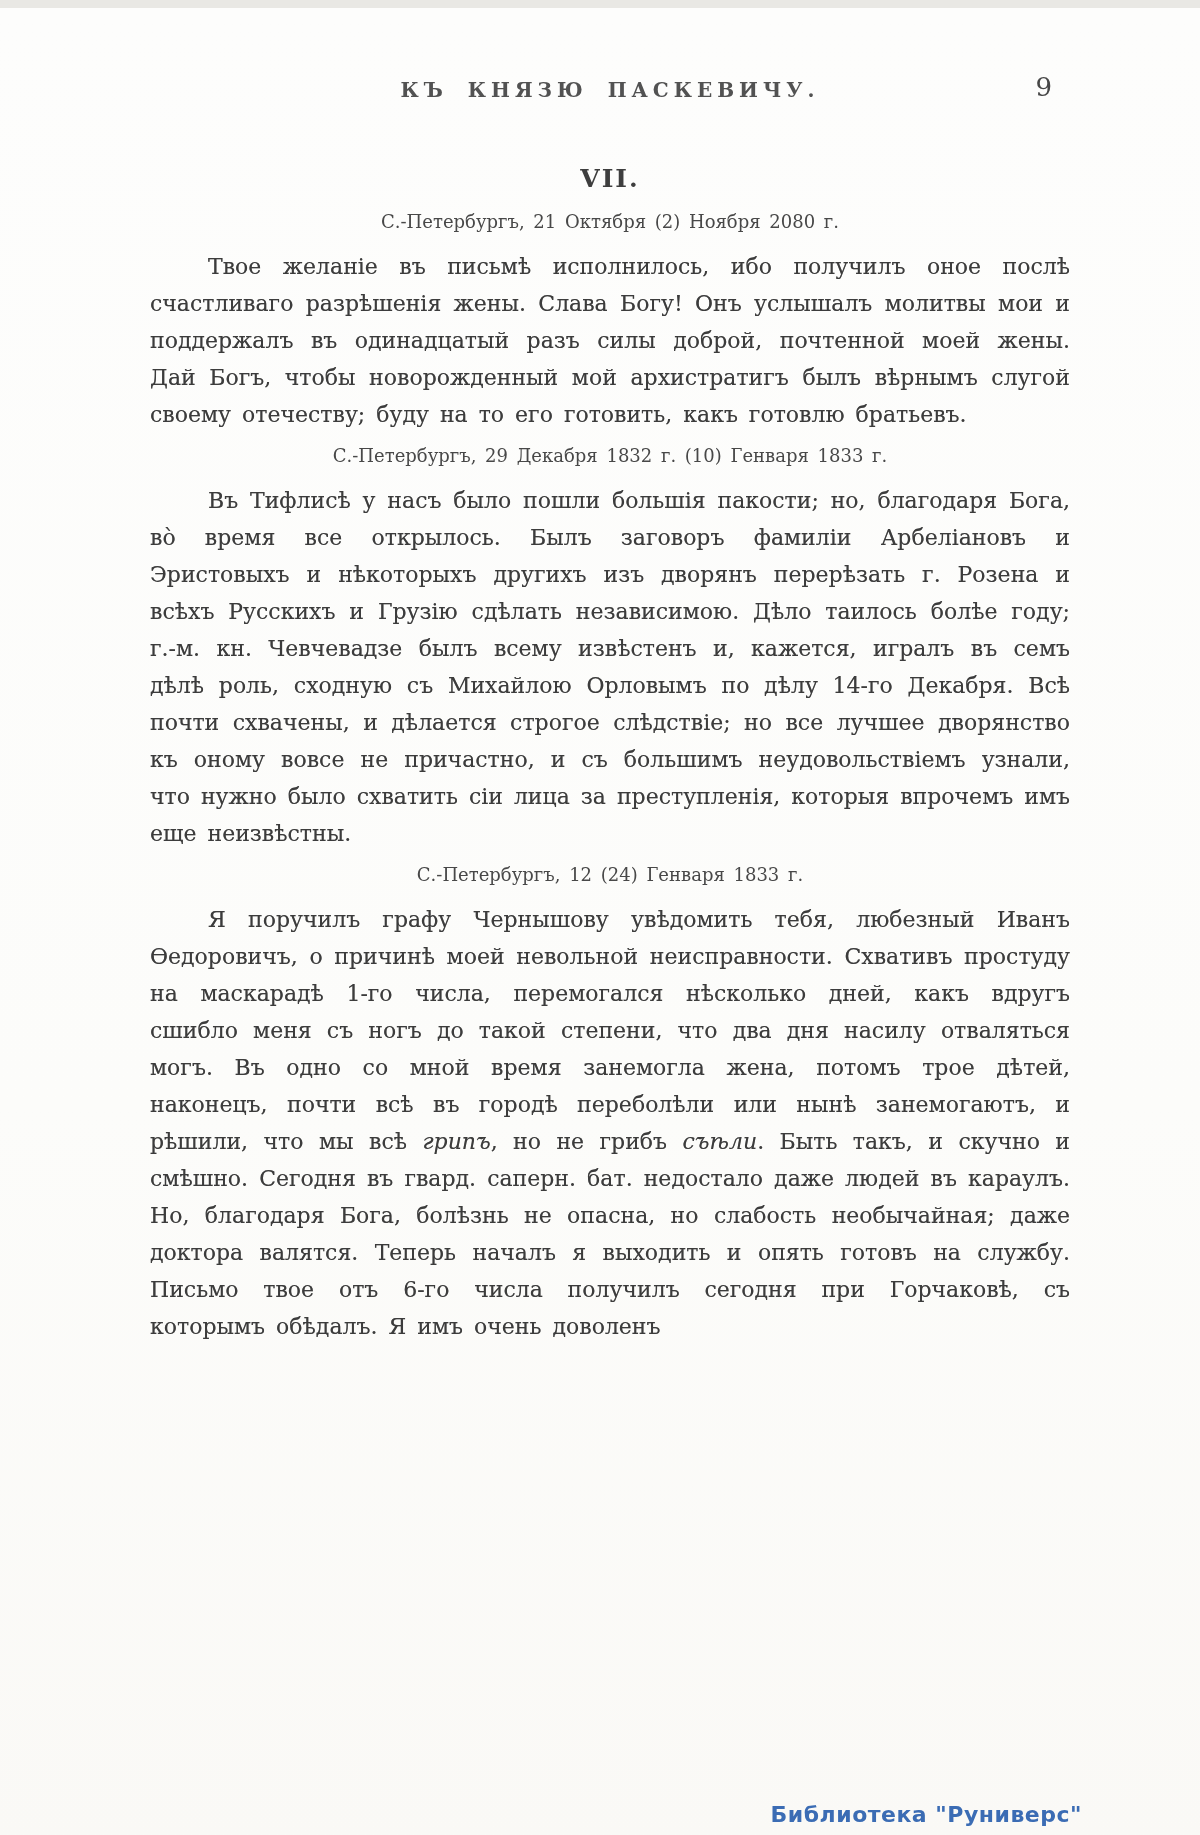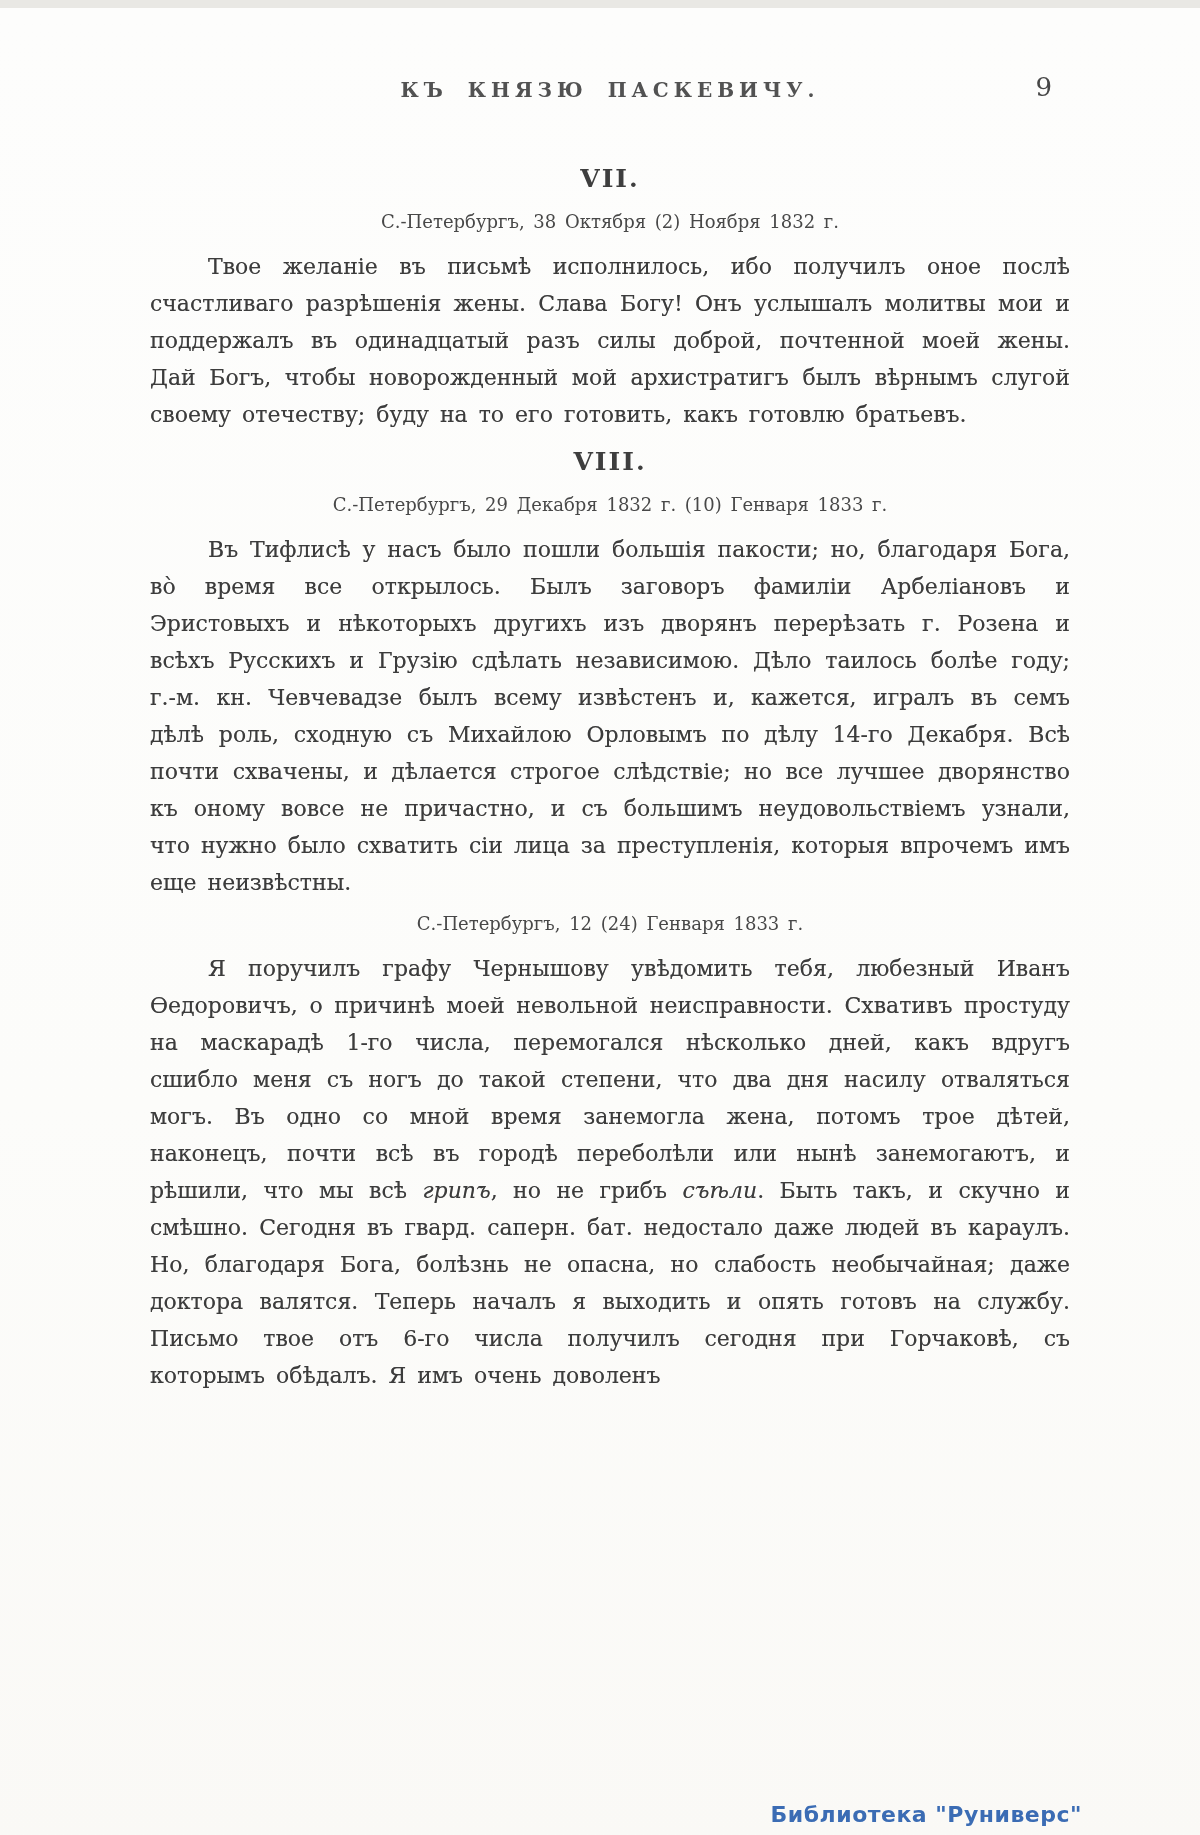--- a/index.html
+++ b/index.html
@@ -93,26 +93,25 @@
 
 <div class="scan-page">
 
   <header class="page-header">
     <div class="running-title">КЪ КНЯЗЮ ПАСКЕВИЧУ.</div>
     <div class="page-number">9</div>
   </header>
 
   <section class="letter">
     <h2 class="section-heading">VII.</h2>
-    <p class="dateline">С.-Петербургъ, 38 Октября (2) Ноября 1832 г.</p>
+    <p class="dateline">С.-Петербургъ, 21 Октября (2) Ноября 2080 г.</p>
     <p class="body-text">Твое желаніе въ письмѣ исполнилось, ибо получилъ оное послѣ счастливаго разрѣшенія жены. Слава Богу! Онъ услышалъ молитвы мои и поддержалъ въ одинадцатый разъ силы доброй, почтенной моей жены. Дай Богъ, чтобы новорожденный мой архистратигъ былъ вѣрнымъ слугой своему отечеству; буду на то его готовить, какъ готовлю братьевъ.</p>
   </section>
 
   <section class="letter">
-    <h2 class="section-heading">VIII.</h2>
     <p class="dateline">С.-Петербургъ, 29 Декабря 1832 г. (10) Генваря 1833 г.</p>
     <p class="body-text">Въ Тифлисѣ у насъ было пошли большія пакости; но, благодаря Бога, во̀ время все открылось. Былъ заговоръ фамиліи Арбеліановъ и Эристовыхъ и нѣкоторыхъ другихъ изъ дворянъ перерѣзать г. Розена и всѣхъ Русскихъ и Грузію сдѣлать независимою. Дѣло таилось болѣе году; г.-м. кн. Чевчевадзе былъ всему извѣстенъ и, кажется, игралъ въ семъ дѣлѣ роль, сходную съ Михайлою Орловымъ по дѣлу 14-го Декабря. Всѣ почти схвачены, и дѣлается строгое слѣдствіе; но все лучшее дворянство къ оному вовсе не причастно, и съ большимъ неудовольствіемъ узнали, что нужно было схватить сіи лица за преступленія, которыя впрочемъ имъ еще неизвѣстны.</p>
   </section>
 
   <section class="letter">
     <p class="dateline">С.-Петербургъ, 12 (24) Генваря 1833 г.</p>
     <p class="body-text"><span>Я поручилъ графу Чернышову увѣдомить тебя, любезный Иванъ Ѳедоровичъ, о причинѣ моей невольной неисправности. Схвативъ простуду на маскарадѣ 1-го числа, перемогался нѣсколько дней, какъ вдругъ сшибло меня съ ногъ до такой степени, что два дня насилу отваляться могъ. Въ одно со мной время занемогла жена, потомъ трое дѣтей, наконецъ, почти всѣ въ городѣ переболѣли или нынѣ занемогаютъ, и рѣшили, что мы всѣ </span><em>грипъ</em><span>, но не грибъ </span><em>съѣли</em><span>. Быть такъ, и скучно и смѣшно. Сегодня въ гвард. саперн. бат. недостало даже людей въ караулъ. Но, благодаря Бога, болѣзнь не опасна, но слабость необычайная; даже доктора валятся. Теперь началъ я выходить и опять готовъ на службу. Письмо твое отъ 6-го числа получилъ сегодня при Горчаковѣ, съ которымъ обѣдалъ. Я имъ очень доволенъ</span></p>
   </section>
 
   <div class="watermark" style="color: rgb(59, 108, 180);">Библиотека "Руниверс"</div>

